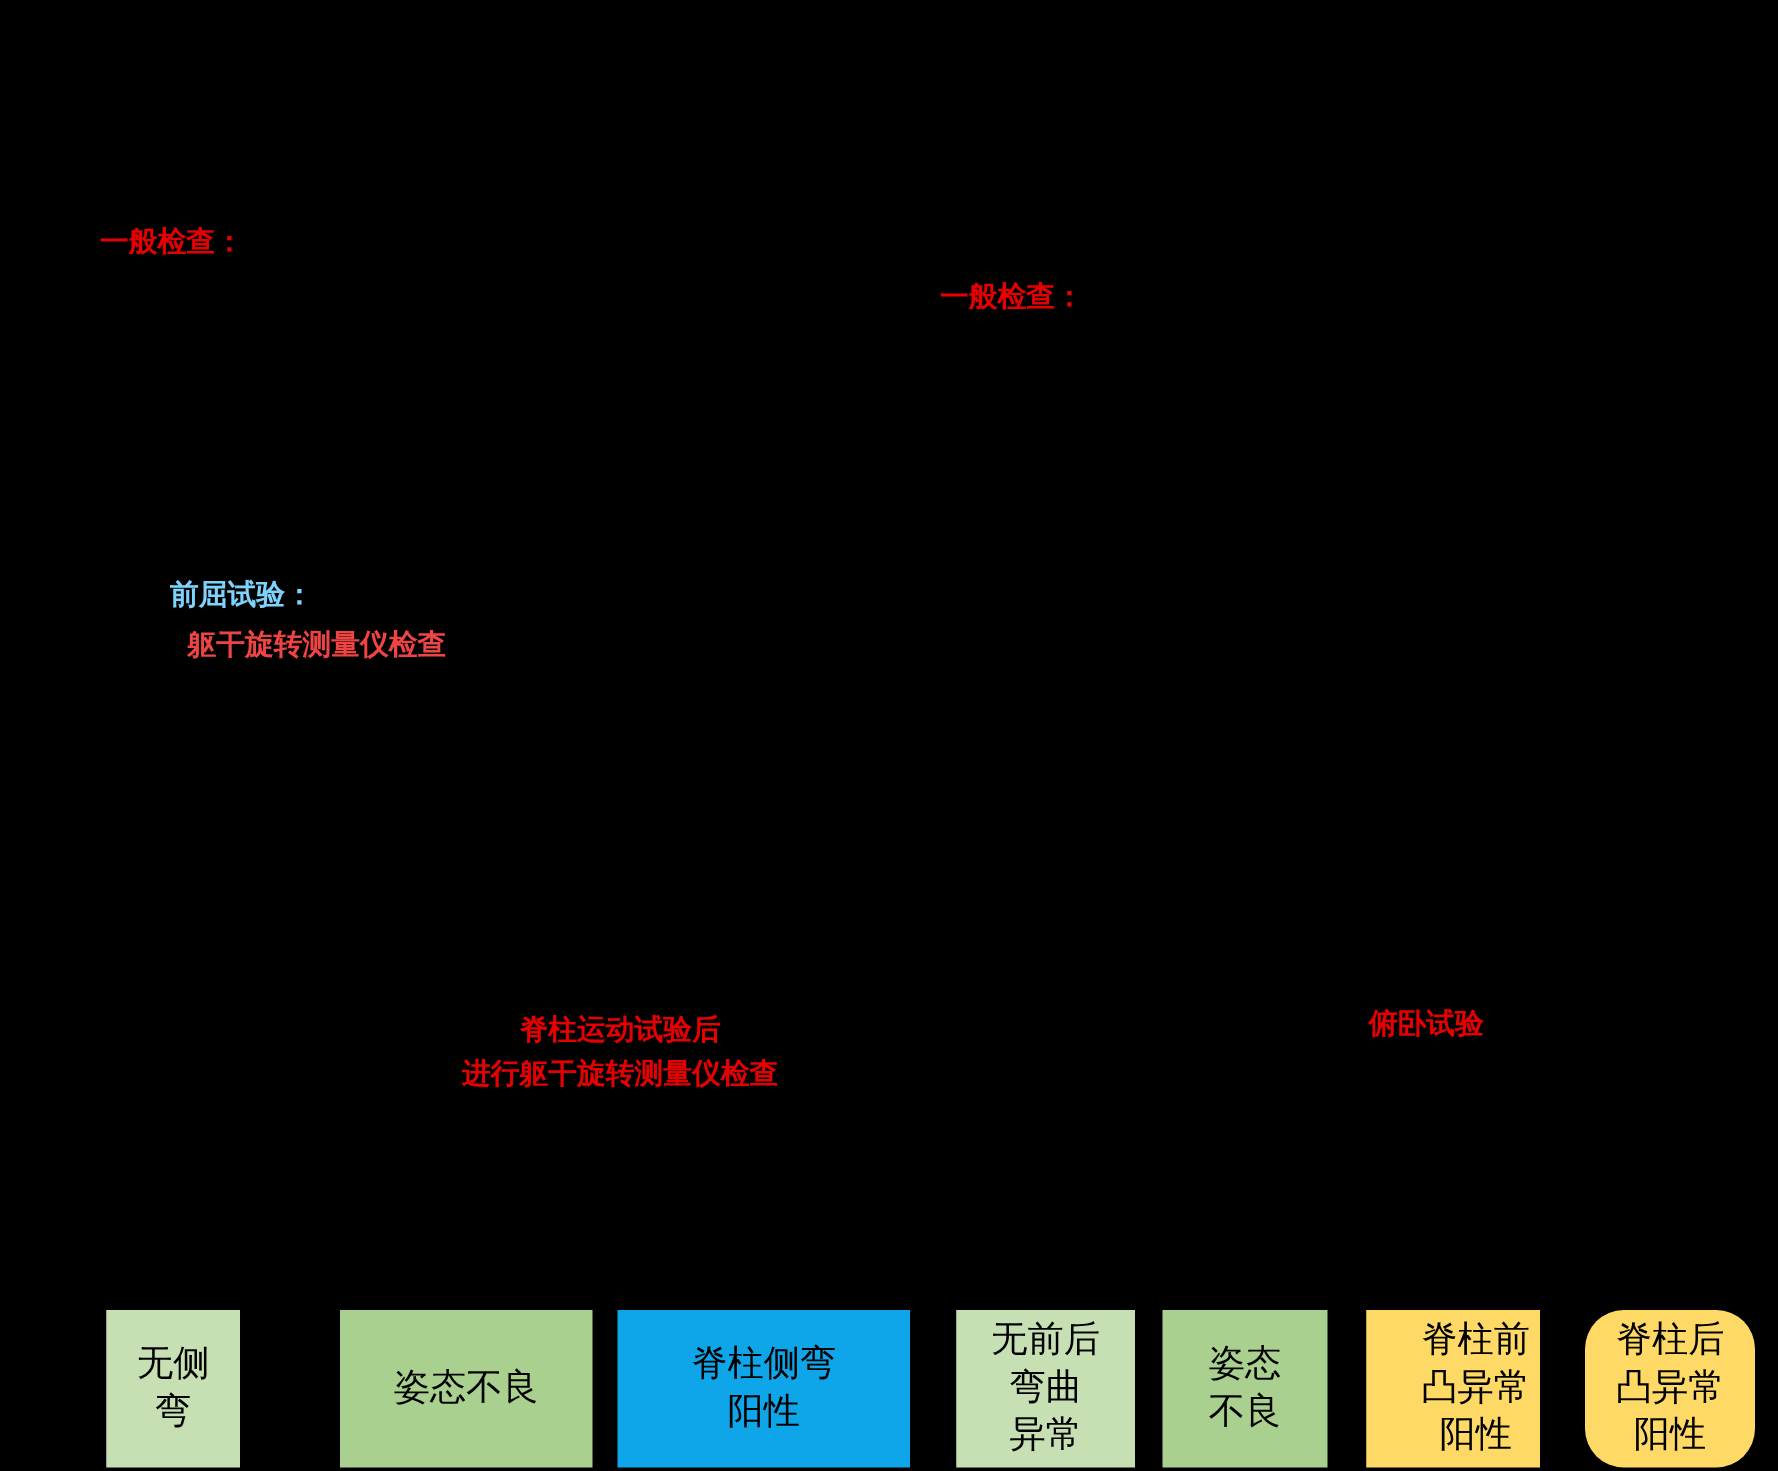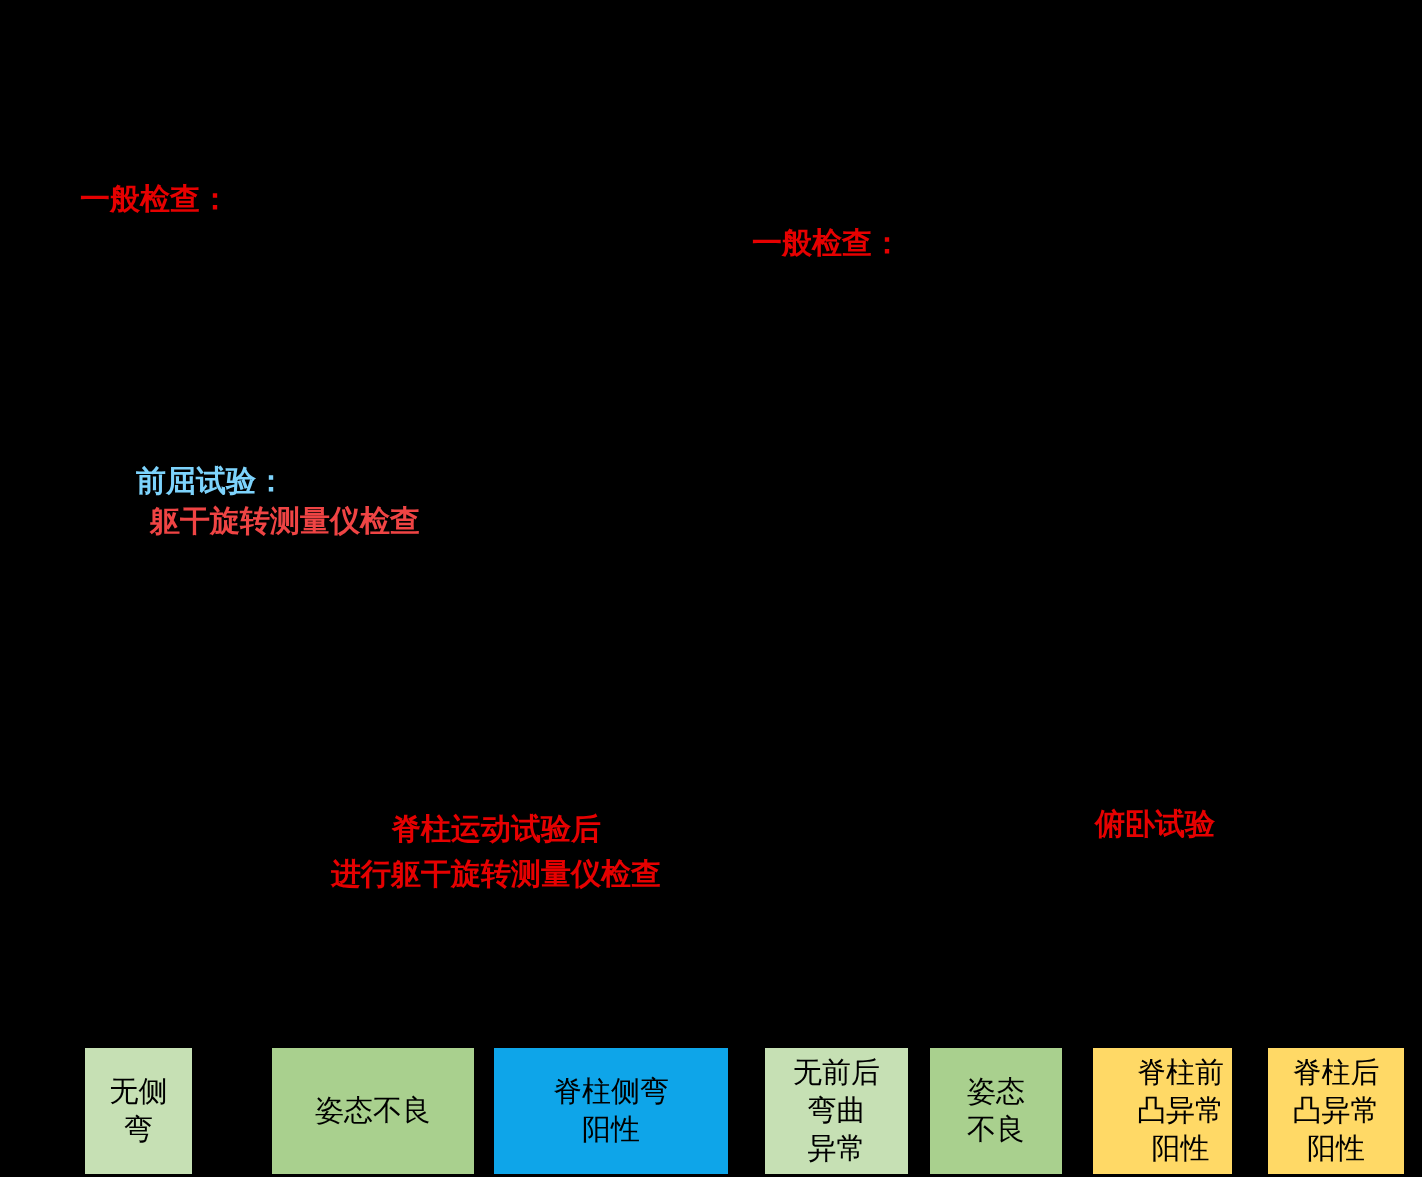--- a/index.html
+++ b/index.html
@@ -10,21 +10,21 @@
     font-family: "Liberation Sans", sans-serif;
   }
   .canvas {
     position: relative;
     width: 1422px;
     height: 1177px;
     background: #000000;
   }
   .annotation {
     position: absolute;
-    font-size: 30px;
+    font-size: 23px;
     font-weight: bold;
     line-height: 1.5;
     white-space: pre-line;
   }
   .annotation.centered { text-align: center; }
   .result-box {
     position: absolute;
     top: 1048px;
     height: 126px;
     display: flex;
@@ -80,19 +80,19 @@
 弯曲
 异常</span>
   </div>
 
   <div class="result-box" style="left: 1093px; width: 139px; background-color: rgb(255, 217, 102); padding-left: 36px;">
     <span class="box-label" style="color: rgb(0, 0, 0);">脊柱前
 凸异常
 阳性</span>
   </div>
 
-  <div class="result-box" style="left: 1268px; width: 136px; background-color: rgb(255, 217, 102);">
+  <div class="result-box" style="left: 1268px; width: 136px; background-color: rgb(255, 217, 102); border-radius: 31px;">
     <span class="box-label" style="color: rgb(0, 0, 0);">脊柱后
 凸异常
 阳性</span>
   </div>
 
 </div>
 
 </body></html>

